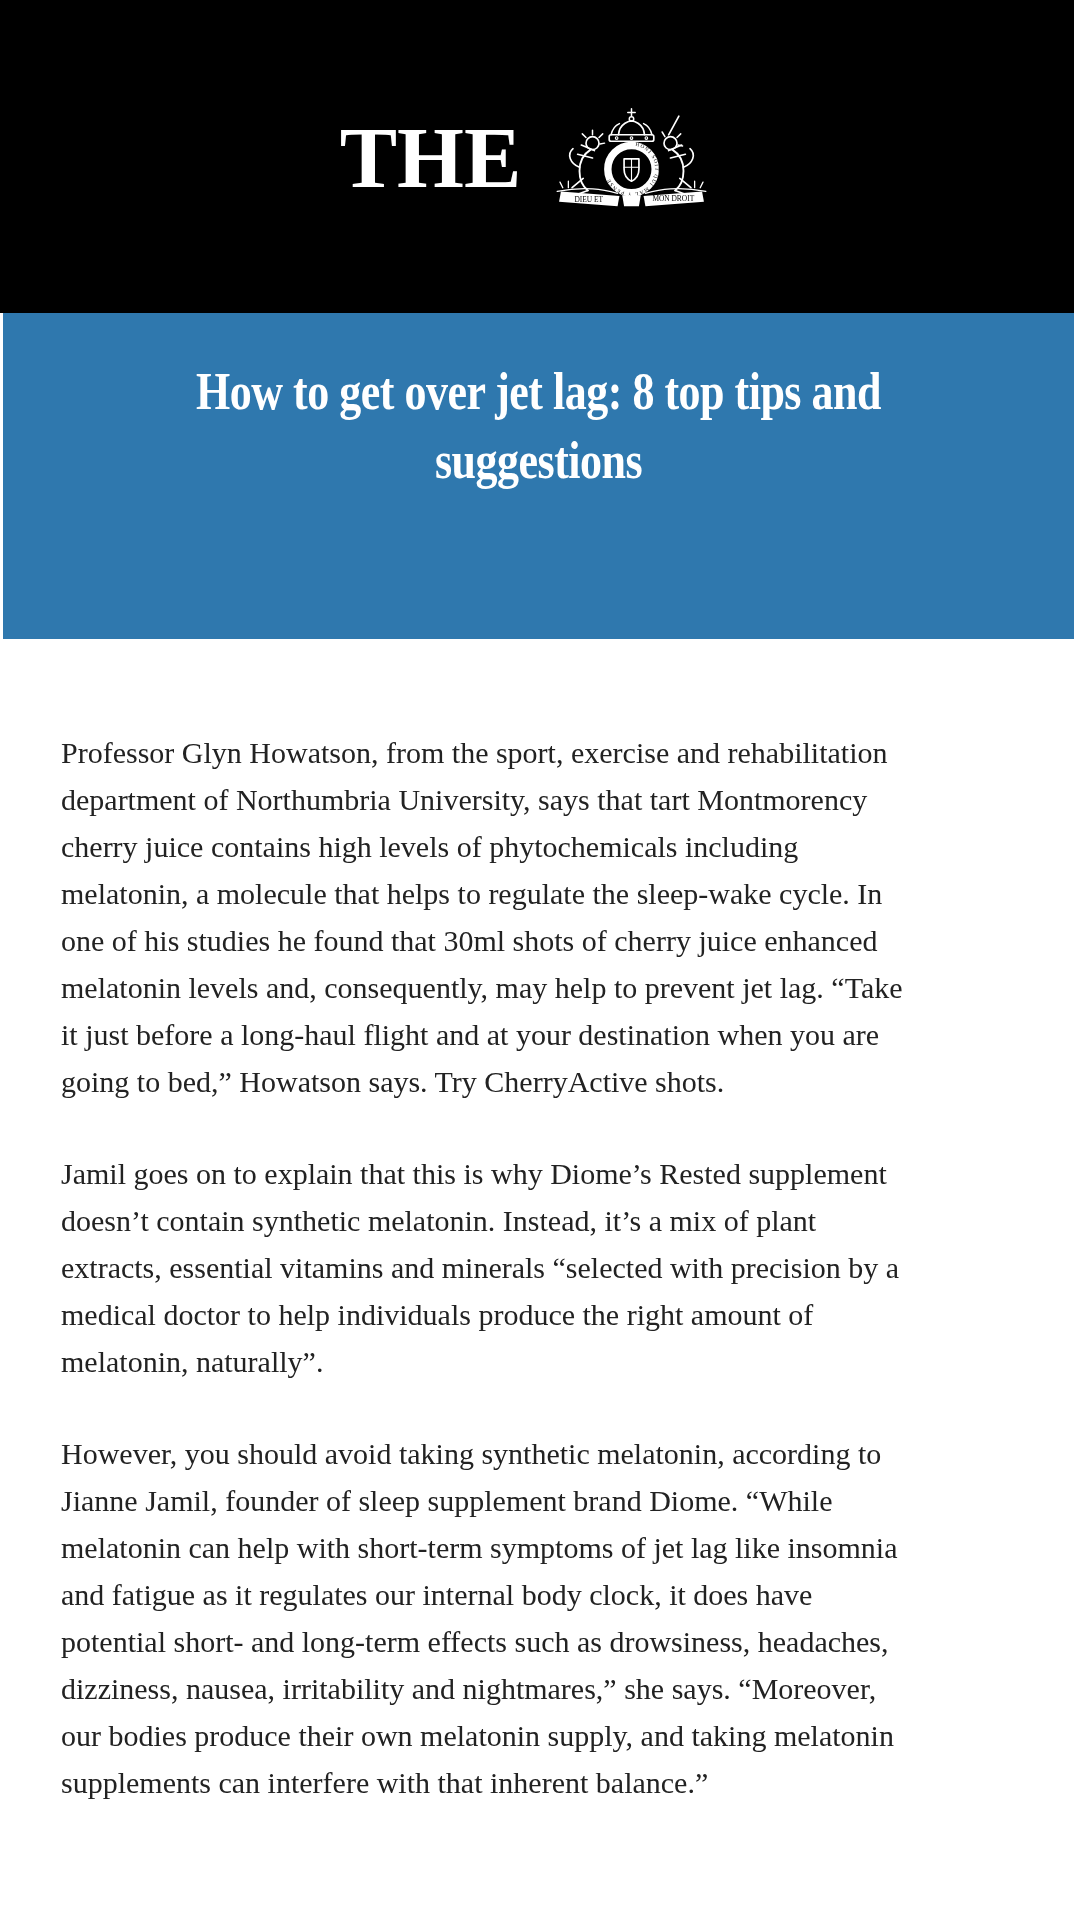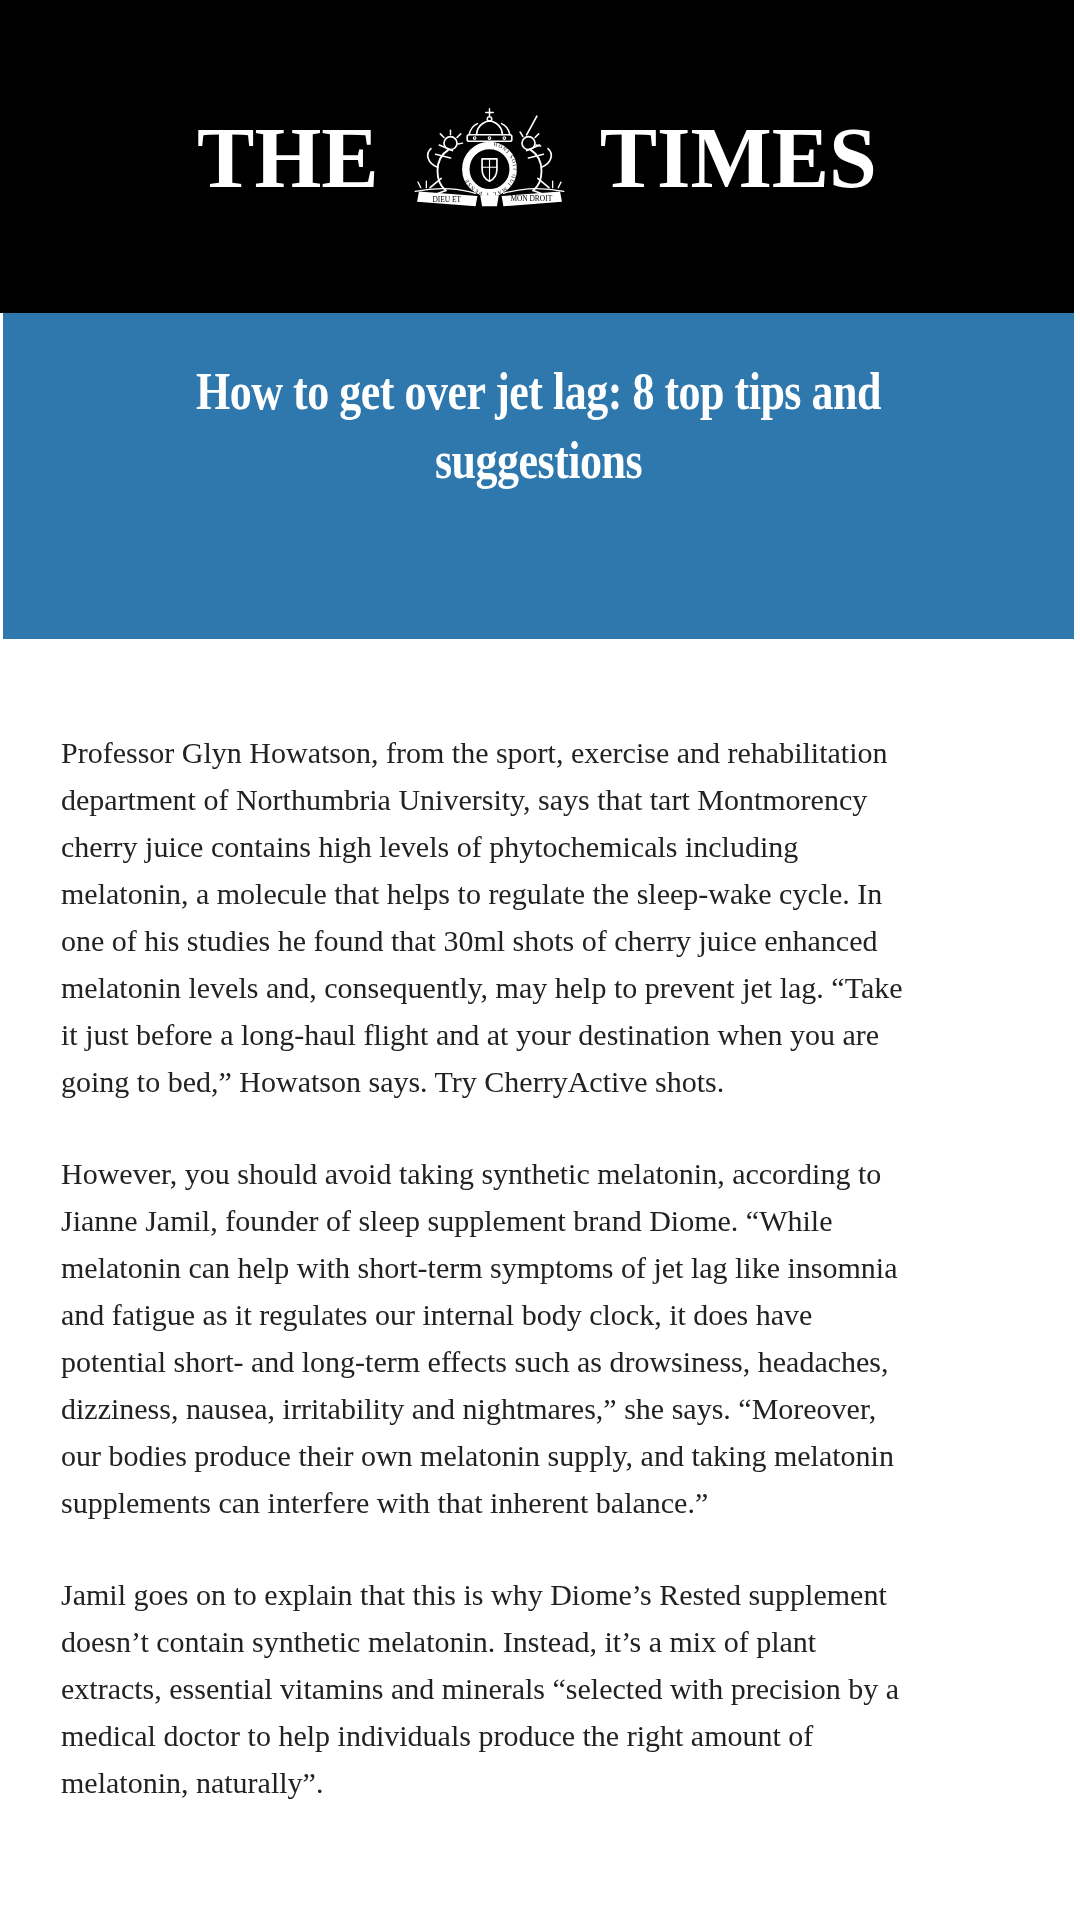--- a/index.html
+++ b/index.html
@@ -133,44 +133,43 @@
         <path d="M36 88 l-3 -6 M42 88 v-7 M184 88 l3 -6 M178 88 v-7" stroke-width="1.4"></path>
 
         <polygon points="34,92 97,97 95,108 32,103" fill="#ffffff" stroke="none"></polygon>
         <polygon points="123,97 186,92 188,103 125,108" fill="#ffffff" stroke="none"></polygon>
         <polygon points="100,96 120,96 118,108 102,108" fill="#ffffff" stroke="none"></polygon>
         <text x="64" y="103" font-size="8" fill="#000000" stroke="none" text-anchor="middle" font-family="Liberation Serif, DejaVu Serif, serif">DIEU ET</text>
         <text x="155" y="102" font-size="8" fill="#000000" stroke="none" text-anchor="middle" font-family="Liberation Serif, DejaVu Serif, serif">MON DROIT</text>
       </svg>
     </span>
 
-    <span class="logo-word">TIMES</span>
   </div>
 </header>
 
 <section class="hero">
   <h1>How to get over jet lag: 8 top tips and
 suggestions</h1>
 </section>
 
 <main class="article">
   <p>Professor Glyn Howatson, from the sport, exercise and rehabilitation
 department of Northumbria University, says that tart Montmorency
 cherry juice contains high levels of phytochemicals including
 melatonin, a molecule that helps to regulate the sleep-wake cycle. In
 one of his studies he found that 30ml shots of cherry juice enhanced
 melatonin levels and, consequently, may help to prevent jet lag. “Take
 it just before a long-haul flight and at your destination when you are
 going to bed,” Howatson says. Try CherryActive shots.</p>
+  <p>Jamil goes on to explain that this is why Diome’s Rested supplement
+doesn’t contain synthetic melatonin. Instead, it’s a mix of plant
+extracts, essential vitamins and minerals “selected with precision by a
+medical doctor to help individuals produce the right amount of
+melatonin, naturally”.</p>
   <p>However, you should avoid taking synthetic melatonin, according to
 Jianne Jamil, founder of sleep supplement brand Diome. “While
 melatonin can help with short-term symptoms of jet lag like insomnia
 and fatigue as it regulates our internal body clock, it does have
 potential short- and long-term effects such as drowsiness, headaches,
 dizziness, nausea, irritability and nightmares,” she says. “Moreover,
 our bodies produce their own melatonin supply, and taking melatonin
 supplements can interfere with that inherent balance.”</p>
-  <p>Jamil goes on to explain that this is why Diome’s Rested supplement
-doesn’t contain synthetic melatonin. Instead, it’s a mix of plant
-extracts, essential vitamins and minerals “selected with precision by a
-medical doctor to help individuals produce the right amount of
-melatonin, naturally”.</p>
 </main>
 
 </body></html>

